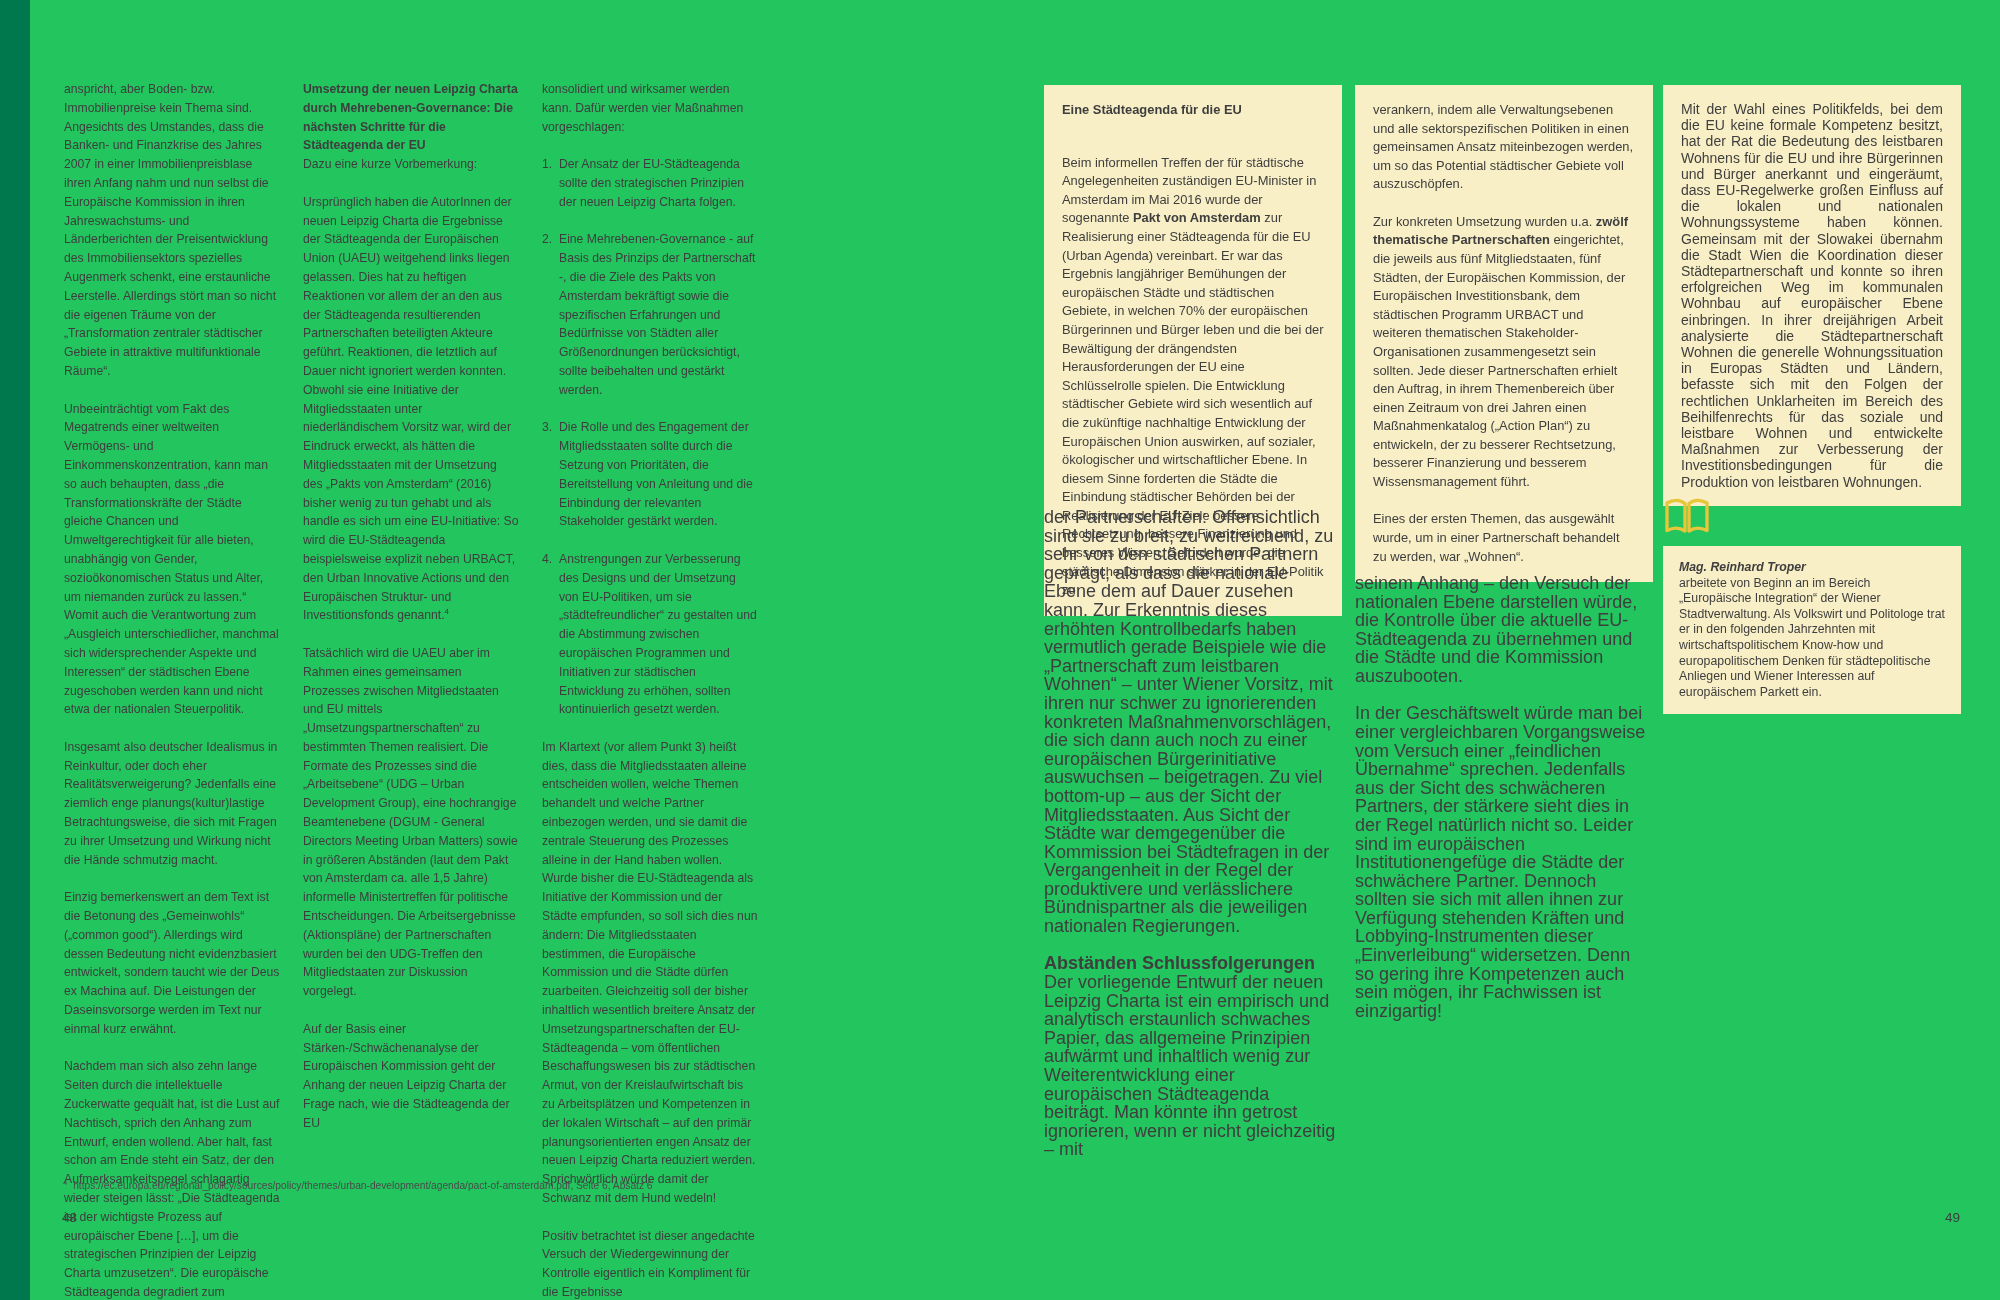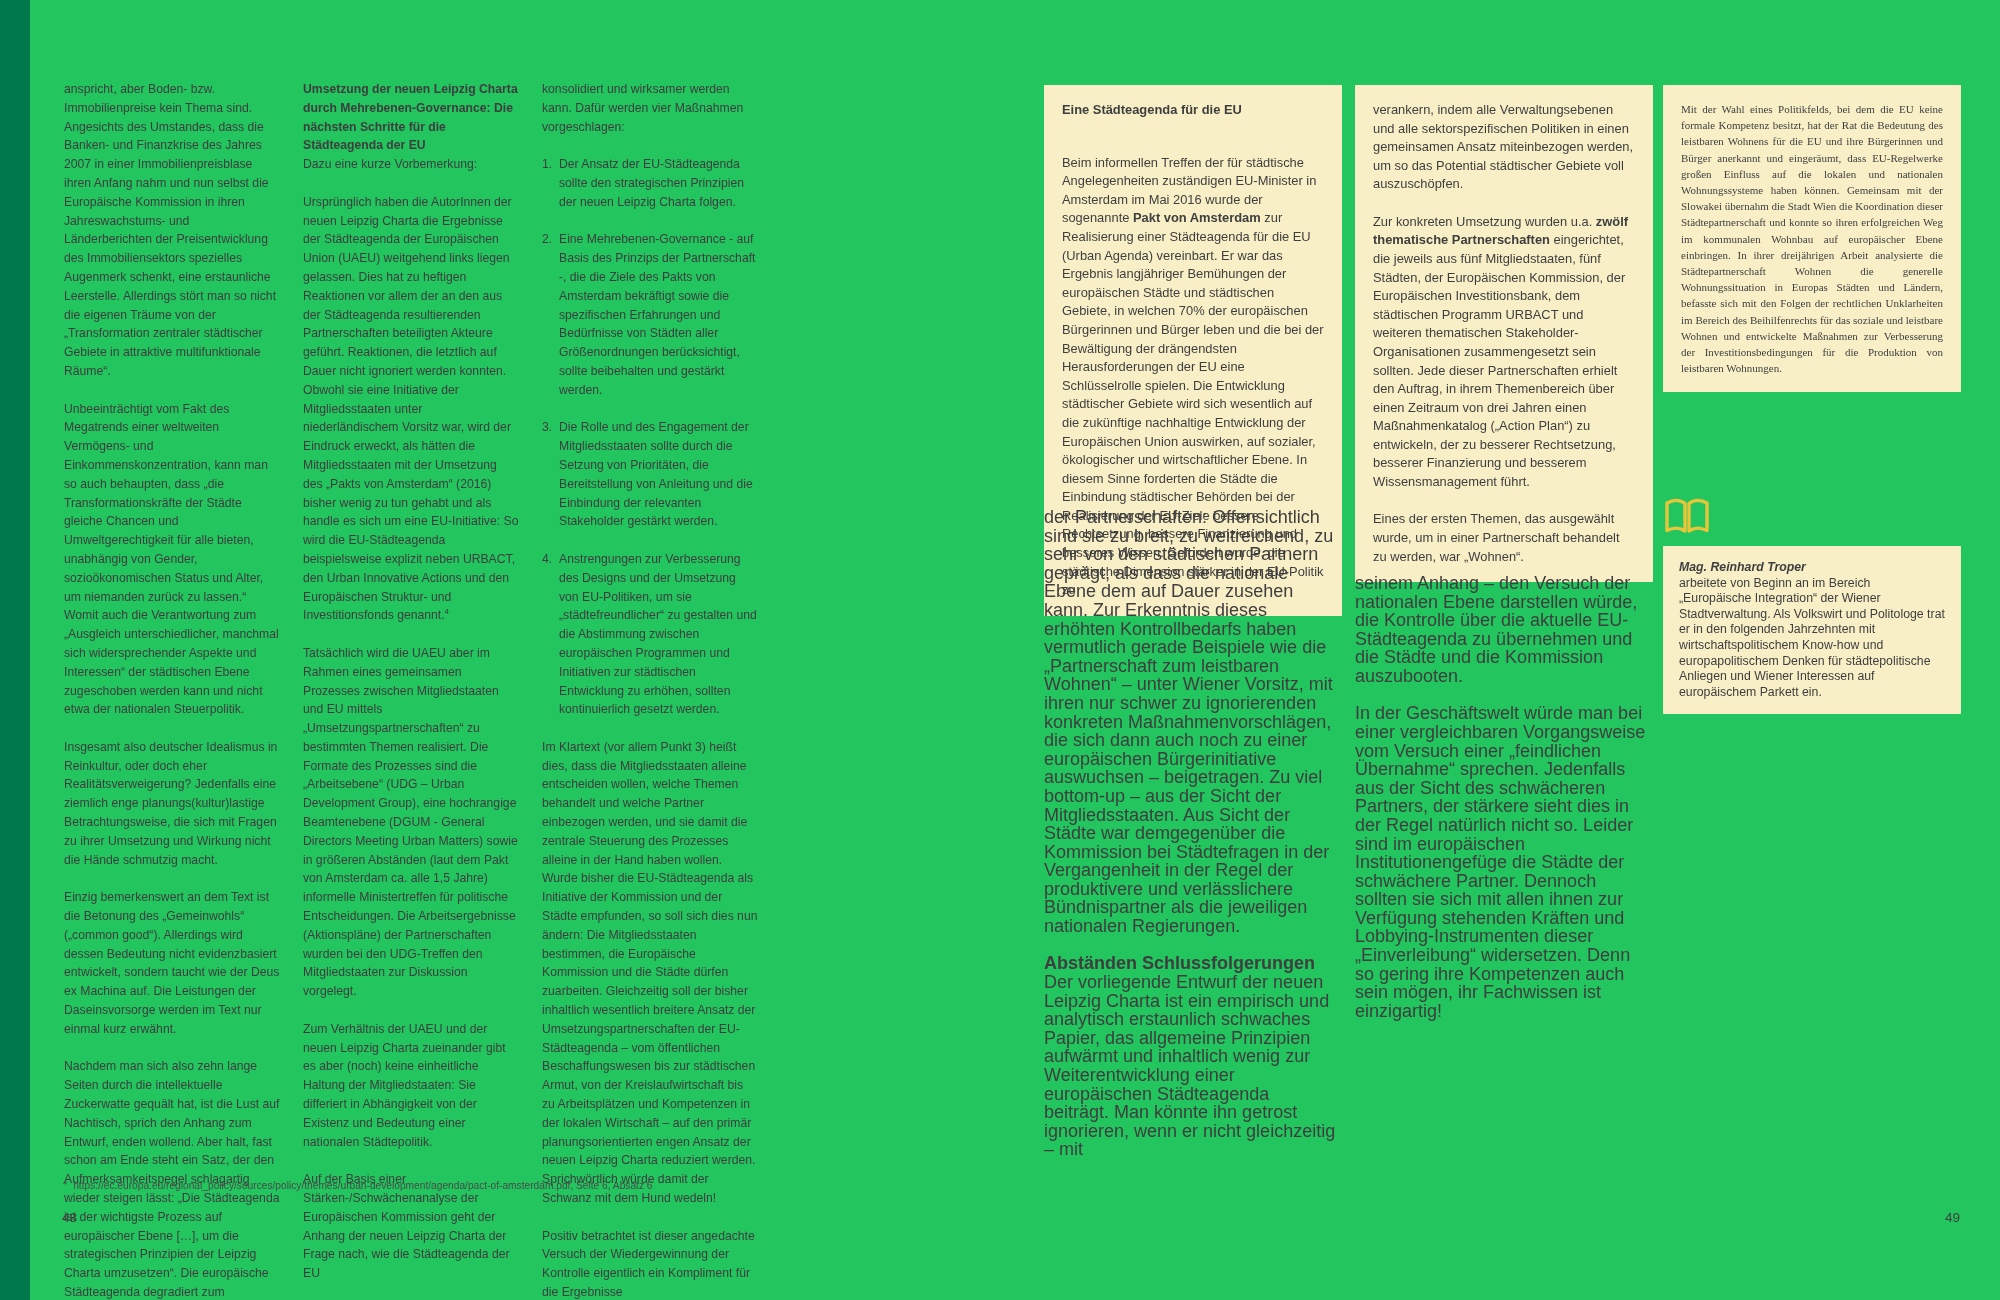--- a/index.html
+++ b/index.html
@@ -20,21 +20,21 @@
   .footnote sup{font-size:7.5px;margin-right:6px;}
   .pagenum{position:absolute;top:1210px;font-size:13.5px;color:#3e3e3e;}
   .pn-left{left:62px;}
   .pn-right{left:1910px;width:50px;text-align:right;}
   
   .ybox{position:absolute;background:#f8efc6;box-sizing:border-box;width:298px;
         padding:16px 18px;font-size:12.9px;line-height:18.6px;}
   .ybox p:last-child{margin-bottom:0;}
   .box1{left:1044px;top:85px;}
   .box2{left:1355px;top:85px;}
-  .box3{left:1663px;top:85px;text-align:justify;font-size:11px;line-height:16.2px;font-family:Liberation Serif, serif;}
+  .box3{left:1663px;top:85px;text-align:justify;font-size:14px;line-height:16.2px;}
   .lowcol{position:absolute;width:294px;font-size:18px;line-height:18.6px;}
   .lc1{left:1044px;top:508px;}
   .lc2{left:1355px;top:574px;}
   .book-icon{position:absolute;left:1663px;top:496px;}
   .biobox{left:1663px;top:546px;padding:14px 16px;font-size:12.3px;line-height:15.6px;text-align:left;}
   .bio-name{font-weight:bold;display:block;font-style:italic;}
 </style>
 </head>
 <body>
 
@@ -50,21 +50,20 @@
       <p>Insgesamt also deutscher Idealismus in Reinkultur, oder doch eher Realitätsverweigerung? Jedenfalls eine ziemlich enge planungs(kultur)lastige Betrachtungsweise, die sich mit Fragen zu ihrer Umsetzung und Wirkung nicht die Hände schmutzig macht.</p>
       <p>Einzig bemerkenswert an dem Text ist die Betonung des „Gemeinwohls“ („common good“). Allerdings wird dessen Bedeutung nicht evidenzbasiert entwickelt, sondern taucht wie der Deus ex Machina auf. Die Leistungen der Daseinsvorsorge werden im Text nur einmal kurz erwähnt.</p>
       <p>Nachdem man sich also zehn lange Seiten durch die intellektuelle Zuckerwatte gequält hat, ist die Lust auf Nachtisch, sprich den Anhang zum Entwurf, enden wollend. Aber halt, fast schon am Ende steht ein Satz, der den Aufmerksamkeitspegel schlagartig wieder steigen lässt: „Die Städteagenda ist der wichtigste Prozess auf europäischer Ebene […], um die strategischen Prinzipien der Leipzig Charta umzusetzen“. Die europäische Städteagenda degradiert zum Umsetzungsinstrument der neuen Leipzig Charta. Dies darf doch nicht wahr sein! Also</p>
     </div>
 
     <div class="col c2">
       <p class="h-bold">Umsetzung der neuen Leipzig Charta durch Mehrebenen-Governance: Die nächsten Schritte für die Städteagenda der EU</p>
       <p class="sub">Dazu eine kurze Vorbemerkung:</p>
       <p><span>Ursprünglich haben die AutorInnen der neuen Leipzig Charta die Ergebnisse der Städteagenda der Europäischen Union (UAEU) weitgehend links liegen gelassen. Dies hat zu heftigen Reaktionen vor allem der an den aus der Städteagenda resultierenden Partnerschaften beteiligten Akteure geführt. Reaktionen, die letztlich auf Dauer nicht ignoriert werden konnten. Obwohl sie eine Initiative der Mitgliedsstaaten unter niederländischem Vorsitz war, wird der Eindruck erweckt, als hätten die Mitgliedsstaaten mit der Umsetzung des „Pakts von Amsterdam“ (2016) bisher wenig zu tun gehabt und als handle es sich um eine EU-Initiative: So wird die EU-Städteagenda beispielsweise explizit neben URBACT, den Urban Innovative Actions und den Europäischen Struktur- und Investitionsfonds genannt.</span><sup>4</sup></p>
       <p>Tatsächlich wird die UAEU aber im Rahmen eines gemeinsamen Prozesses zwischen Mitgliedstaaten und EU mittels „Umsetzungspartnerschaften“ zu bestimmten Themen realisiert. Die Formate des Prozesses sind die „Arbeitsebene“ (UDG – Urban Development Group), eine hochrangige Beamtenebene (DGUM - General Directors Meeting Urban Matters) sowie in größeren Abständen (laut dem Pakt von Amsterdam ca. alle 1,5 Jahre) informelle Ministertreffen für politische Entscheidungen. Die Arbeitsergebnisse (Aktionspläne) der Partnerschaften wurden bei den UDG-Treffen den Mitgliedstaaten zur Diskussion vorgelegt.</p>
-      <p>Zum Verhältnis der UAEU und der neuen Leipzig Charta zueinander gibt es aber (noch) keine einheitliche Haltung der Mitgliedstaaten: Sie differiert in Abhängigkeit von der Existenz und Bedeutung einer nationalen Städtepolitik.</p>
       <p>Auf der Basis einer Stärken-/Schwächenanalyse der Europäischen Kommission geht der Anhang der neuen Leipzig Charta der Frage nach, wie die Städteagenda der EU</p>
     </div>
 
     <div class="col c3">
       <p>konsolidiert und wirksamer werden kann. Dafür werden vier Maßnahmen vorgeschlagen:</p>
       <div class="oli">
         <span class="num">1.</span>
         <span class="txt">Der Ansatz der EU-Städteagenda sollte den strategischen Prinzipien der neuen Leipzig Charta folgen.</span>
       </div>
       <div class="oli">

